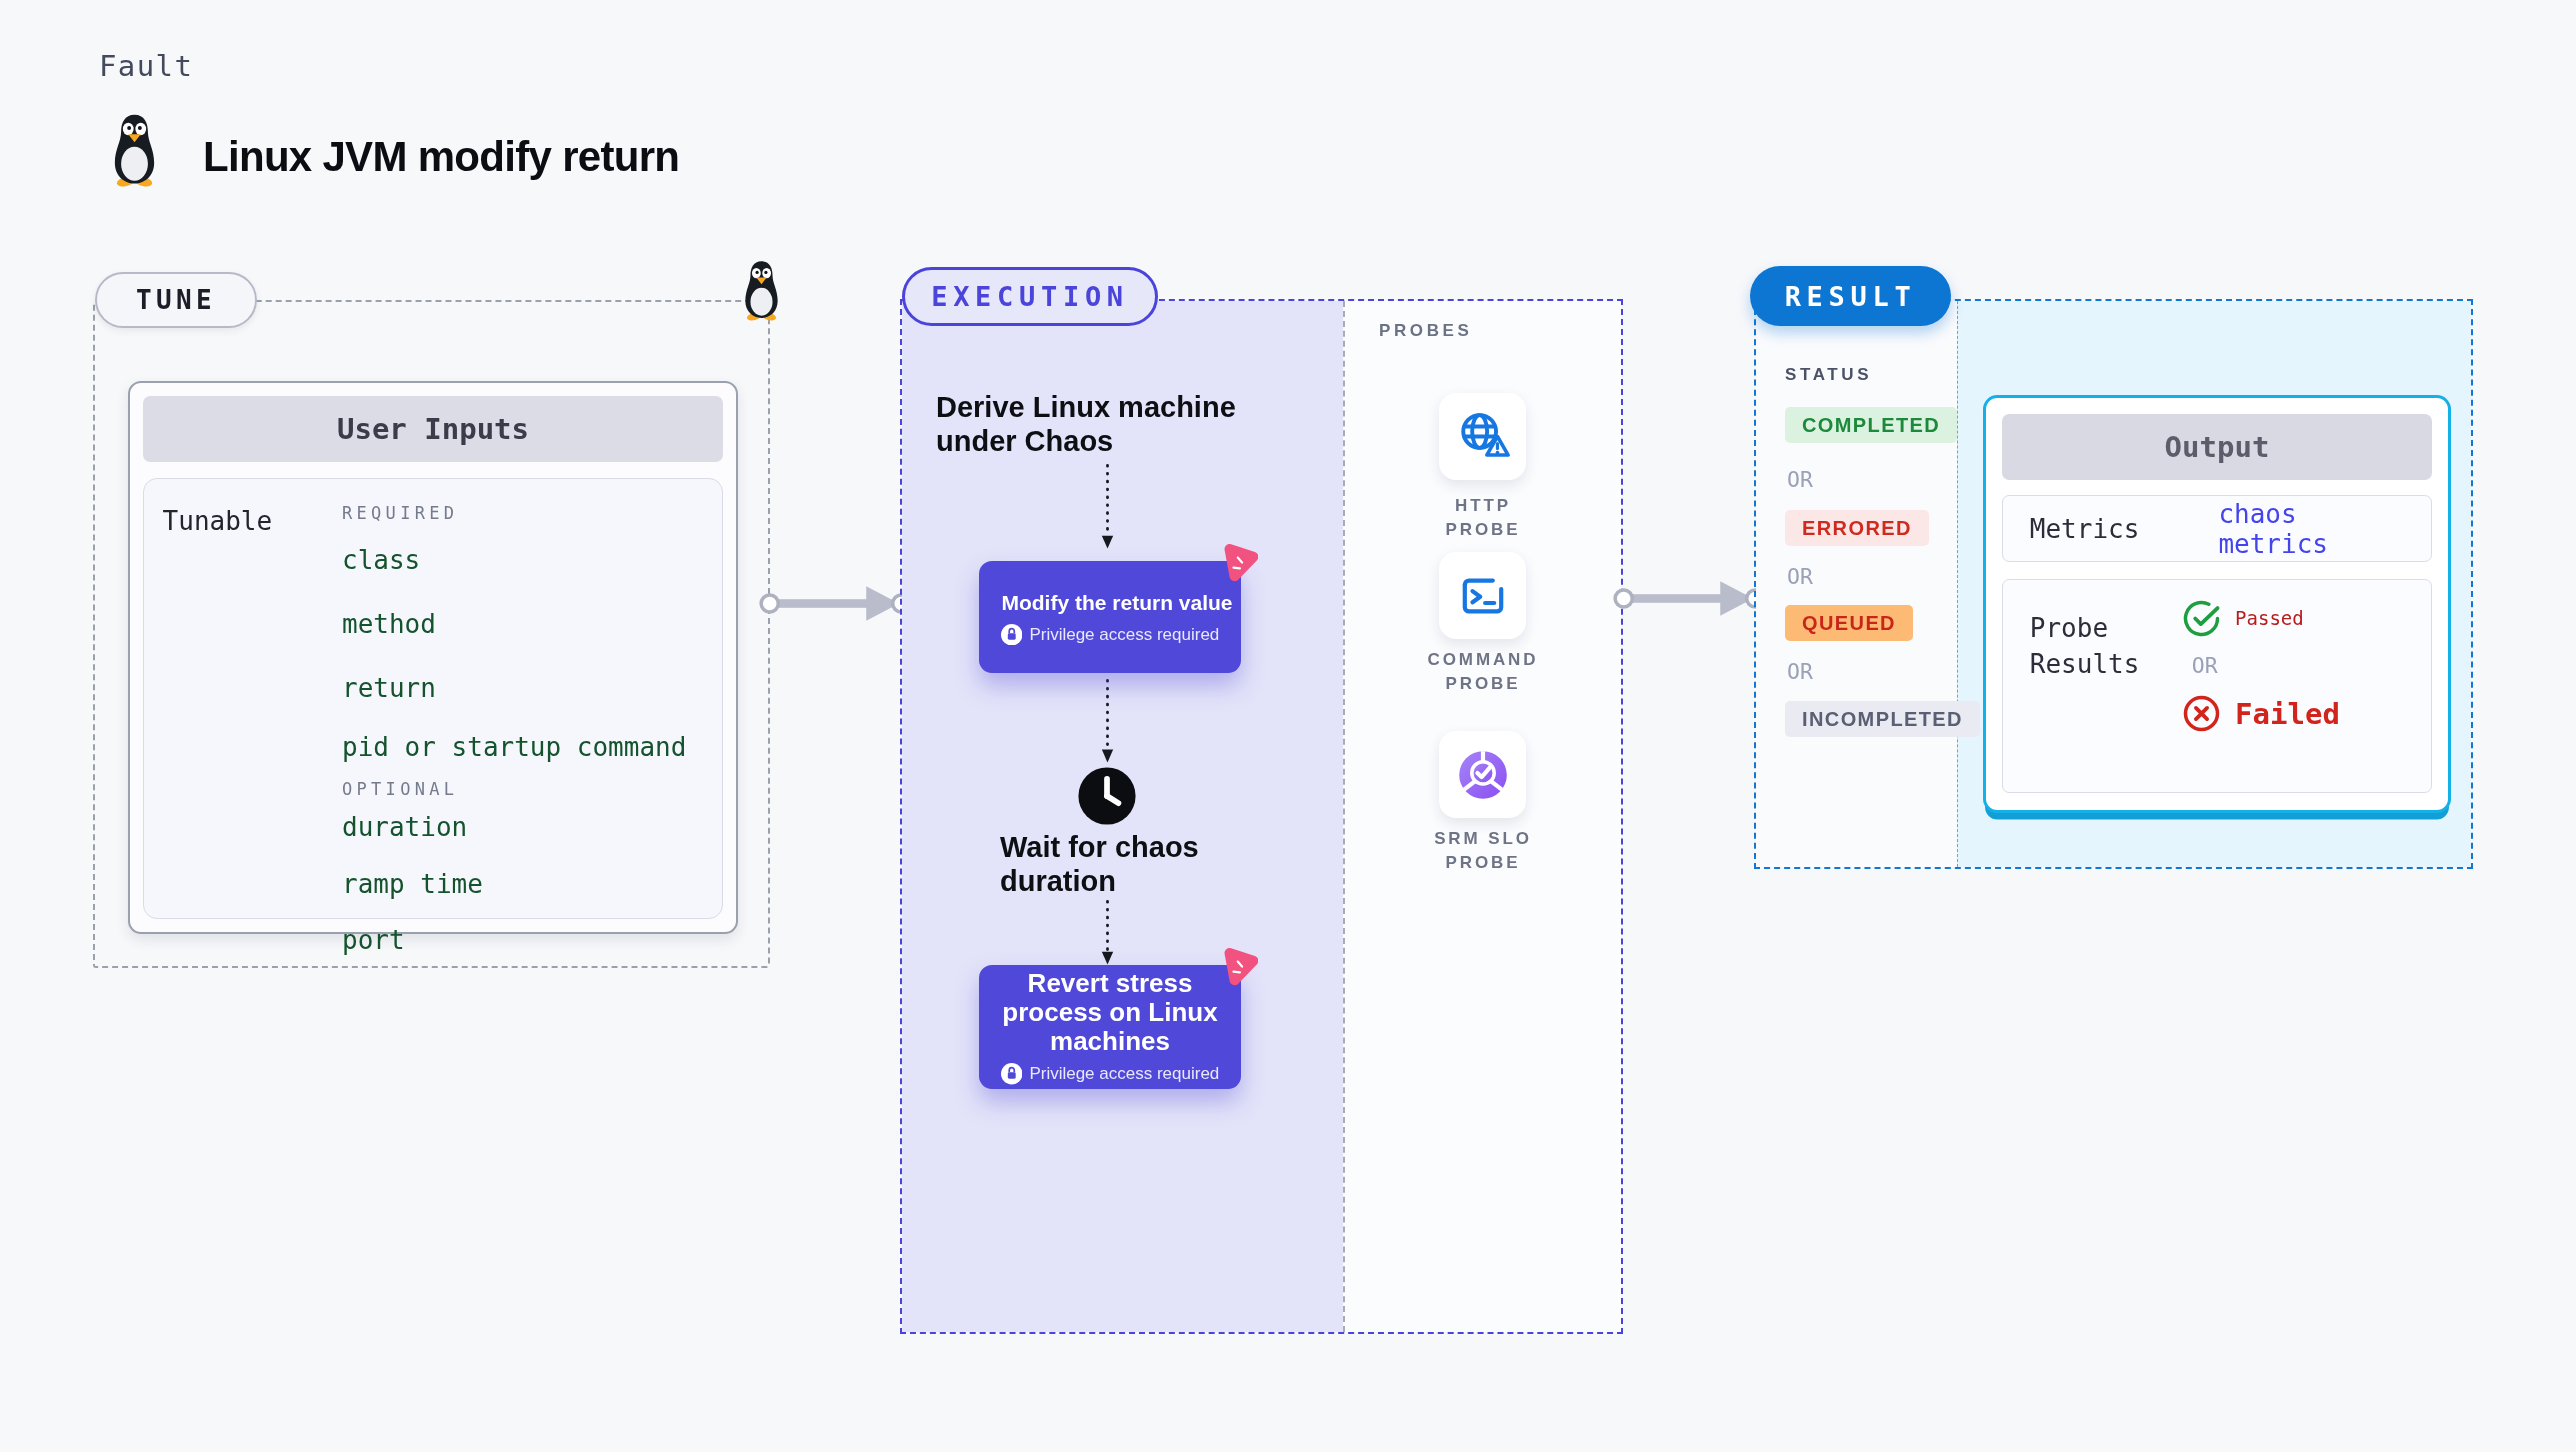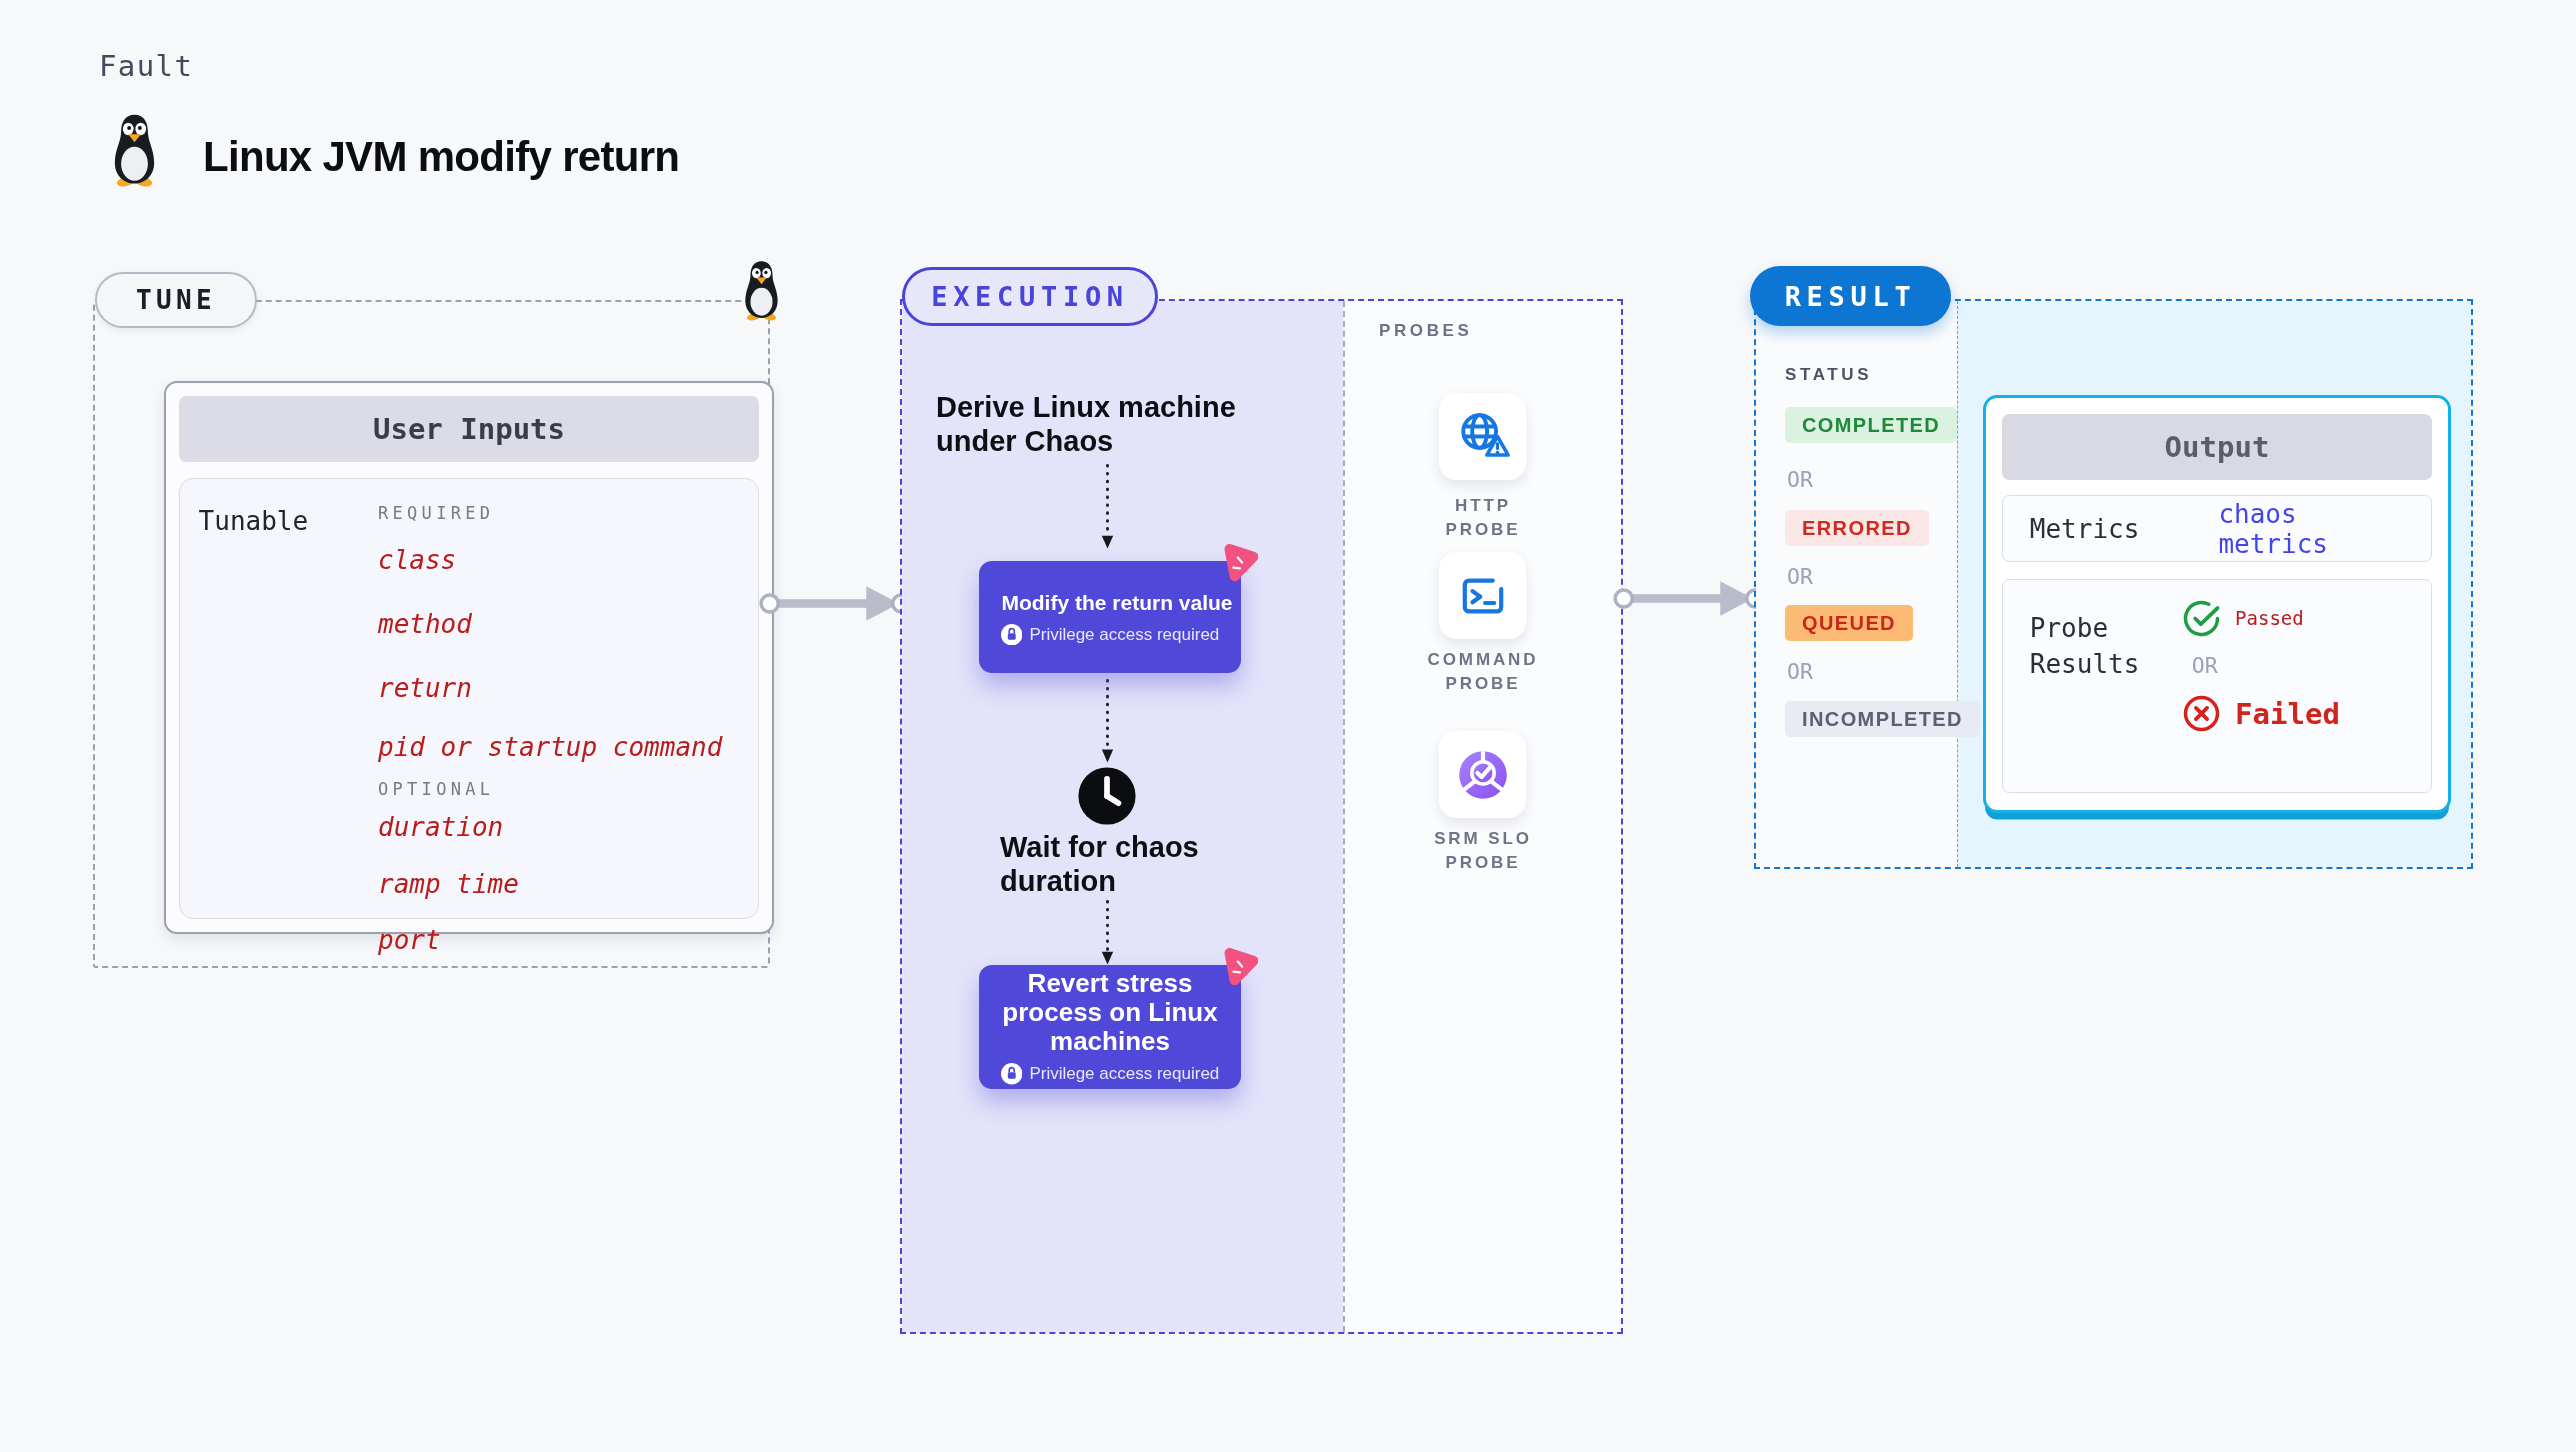--- a/index.html
+++ b/index.html
@@ -19,29 +19,29 @@
   .tux-small { left:738px; top:259px; width:47px; height:62px; z-index:5; }
 
   
   .tune-rect { left:93px; top:300px; width:677px; height:668px; border:2.1px dashed #9ba1ac; border-radius:2.9px; }
   .pill { display:flex; align-items:center; justify-content:center; border-radius:31.5px;
           font-family:"DejaVu Sans Mono","Liberation Mono",monospace; font-weight:700; }
   .tune-pill { left:95px; top:272px; width:162px; height:56px; background:#f5f6f9; border:2.9px solid #b7b9c8;
                font-size:26px; letter-spacing:4.3px; color:#1b1e28; z-index:4; box-shadow:0 2.9px 7.2px rgba(30,35,60,.08); }
 
   .ui-card { left:128px; top:381px; width:610px; height:553px; background:#fcfcfe; border:2.9px solid #9aa1ae;
-             border-radius:13px; box-shadow:0 5.7px 13px rgba(25,35,65,.10);margin-left:36px; }
+             border-radius:13px; box-shadow:0 5.7px 13px rgba(25,35,65,.10); }
   .ui-header { position:absolute; left:13px; right:13px; top:13px; height:66px; background:#dcdce7; border-radius:7.2px;
                display:flex; align-items:center; justify-content:center; font-size:29px; font-weight:700; color:#3b3b49; }
   .ui-body { position:absolute; left:13px; right:13px; top:95px; bottom:13px; background:#f6f7fc;
              border:1.4px solid #d9dbe6; border-radius:14px; }
   .tunable-label { position:absolute; left:18.6px; top:27px; font-size:26px; color:#22252e; }
   .param-col { position:absolute; left:198px; top:24px; display:flex; flex-direction:column; }
   .param-group-label { font-size:17px; letter-spacing:4.3px; color:#757b8c; font-weight:500; }
-  .param-item { font-size:26px; color:#b91c1c;font-style:italic; }
+  .param-item { font-size:26px; color:#14532d; }
   .mb-req { margin-bottom:21.5px; } .mb-item1 { margin-bottom:34px; } .mb-item2 { margin-bottom:34px; }
   .mb-item3 { margin-bottom:29px; } .mb-item4 { margin-bottom:17px; } .mb-opt { margin-bottom:13px; }
   .mb-item5 { margin-bottom:27px; } .mb-item6 { margin-bottom:26px; }
 
   
   .arrow-1 { left:759px; top:582px; width:153px; height:43px; }
   .arrow-2 { left:1613px; top:577px; width:153px; height:43px; }
 
   
   .exec-rect { left:900px; top:299px; width:723px; height:1035px; border:2.9px dashed #4a44da; }

